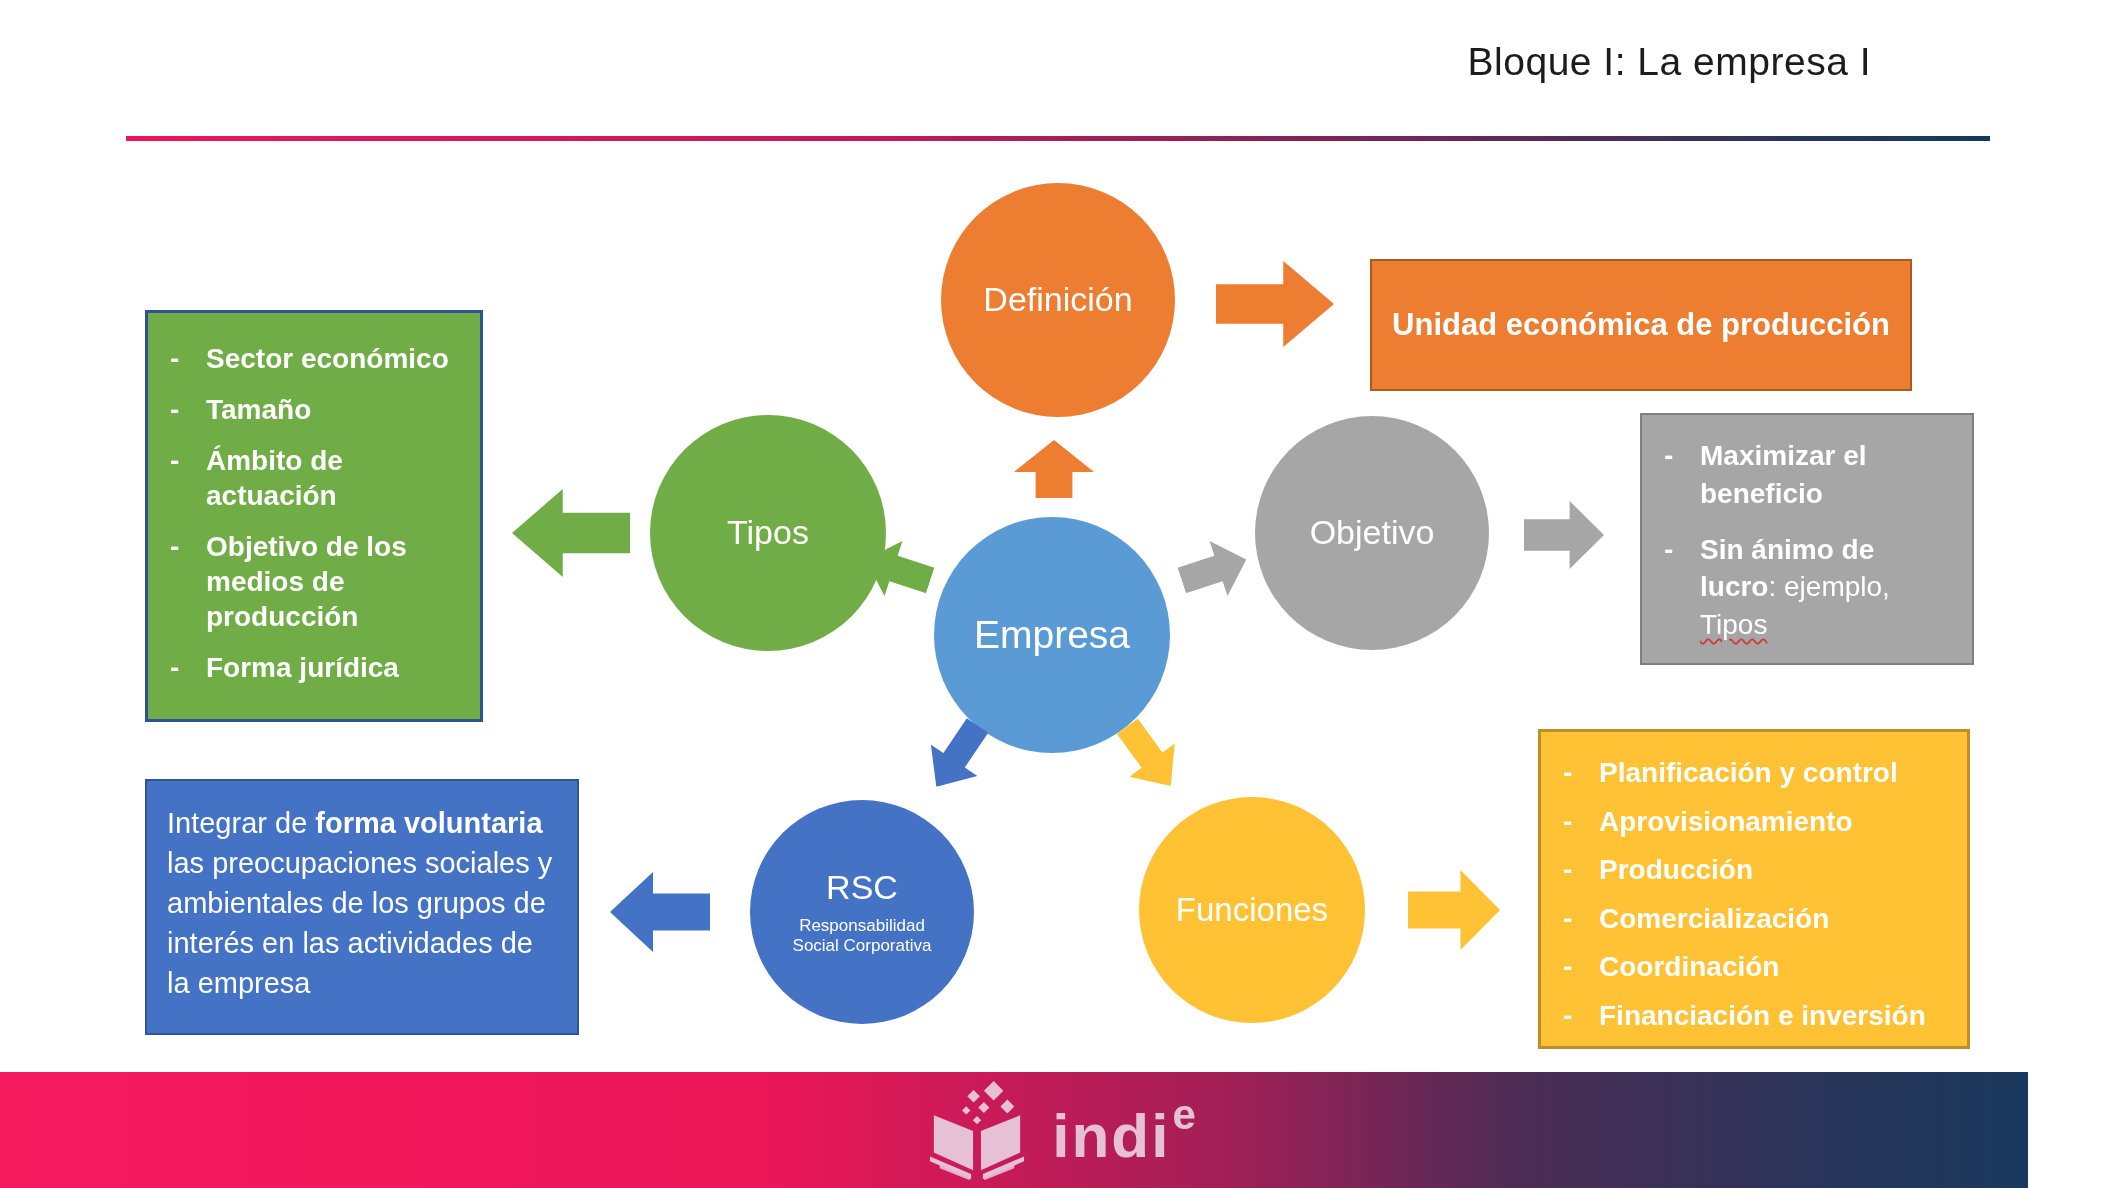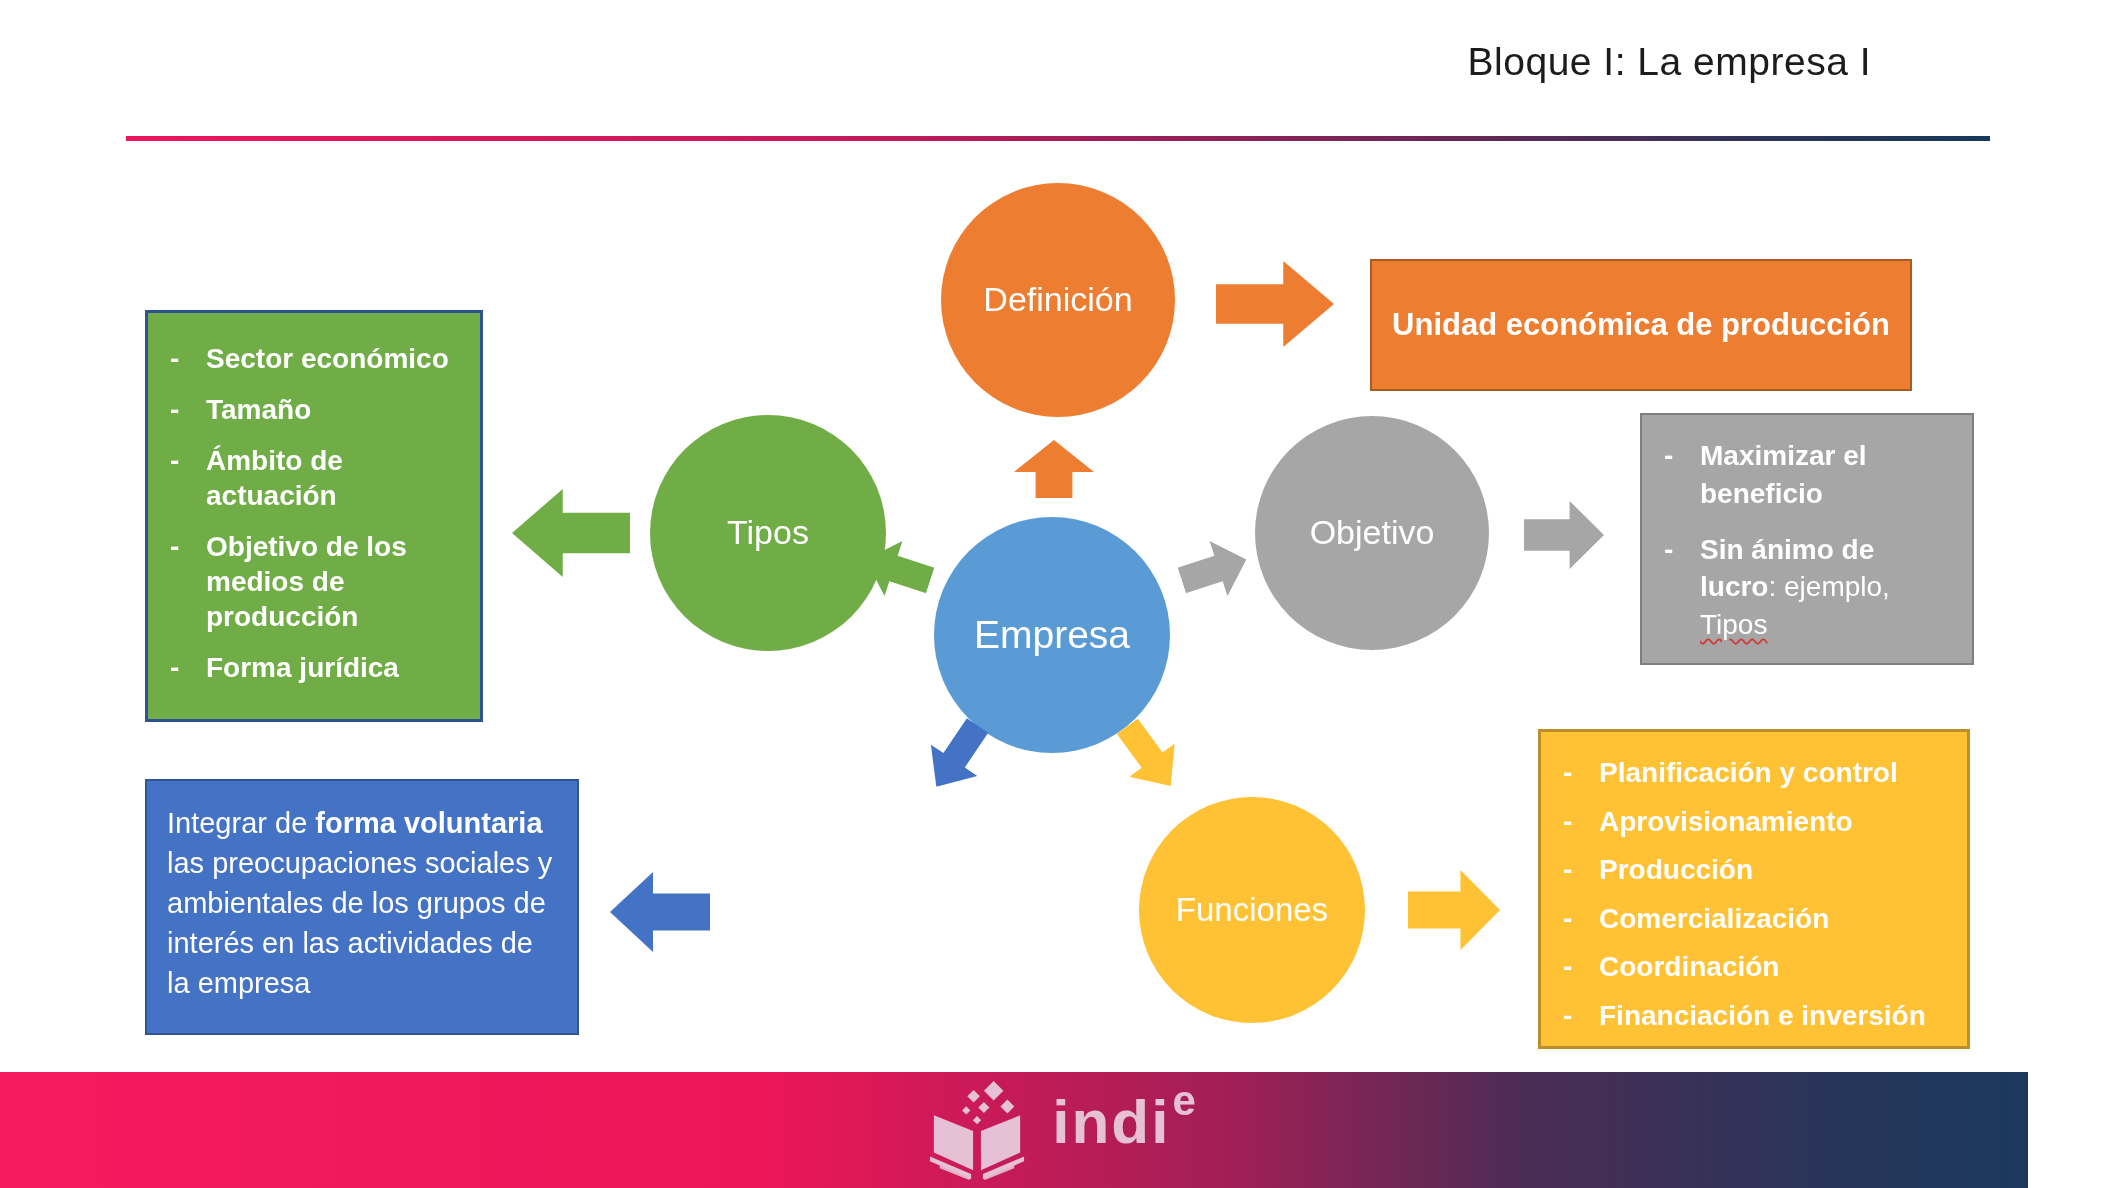--- a/index.html
+++ b/index.html
@@ -74,21 +74,21 @@
   .bullet .dash{width:58px;padding-left:22px;box-sizing:border-box;flex:none;}
   .bullet .txt{flex:1;padding-right:6px;}
   .wavy{text-decoration:underline;text-decoration-style:wavy;text-decoration-color:#d03c3c;text-decoration-thickness:2px;text-underline-offset:4px;}
   .norm{font-weight:normal;}
   
   .footer{
     position:absolute;left:0;top:1072px;width:2116px;height:116px;
     background:linear-gradient(90deg,#f61a5f 0%,#ec1659 36%,#a21f56 58%,#4b2c55 72%,#27355a 87%,#143c5e 100%);
     display:flex;align-items:center;justify-content:center;
   }
-  .logo{display:flex;color:#e6c0d4;}
+  .logo{display:flex;align-items:center;color:#e6c0d4;}
   .logo svg{display:block;}
   .wordmark{font-size:62px;font-weight:bold;letter-spacing:2px;margin-left:16px;line-height:1;}
   .wordmark sup{font-size:42px;vertical-align:28px;margin-left:2px;}
 </style>
 </head>
 <body>
 
 <div class="stage">
 
   <div class="slide-title">Bloque I: La empresa I</div>
@@ -99,20 +99,24 @@
   </div>
 
   <div class="circle c-definicion">
     <span>Definición</span>
   </div>
   <div class="circle c-tipos">
     <span>Tipos</span>
   </div>
   <div class="circle c-objetivo">
     <span>Objetivo</span>
+  </div>
+  <div class="circle c-rsc">
+    <span>RSC</span>
+    <span class="sub">Responsabilidad Social Corporativa</span>
   </div>
   <div class="circle c-funciones">
     <span>Funciones</span>
   </div>
 
   <div class="arrow ar-up s-definicion"></div>
   <div class="arrow ar-left s-tipos"></div>
   <div class="arrow ar-right s-objetivo"></div>
   <div class="arrow ar-right s-rsc"></div>
   <div class="arrow ar-right s-funciones"></div>

